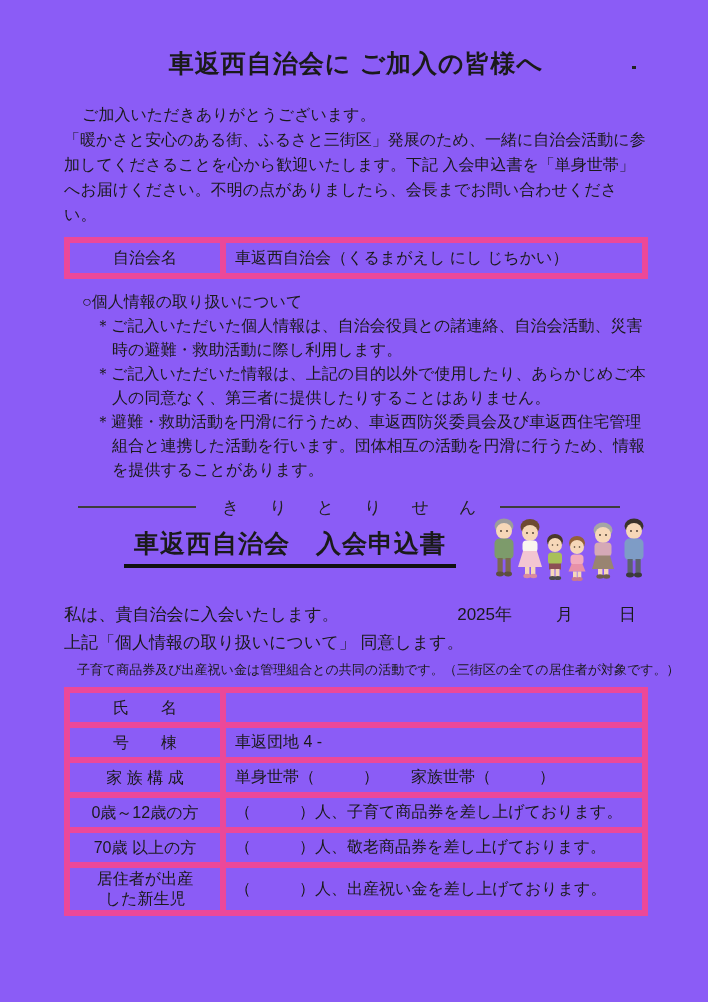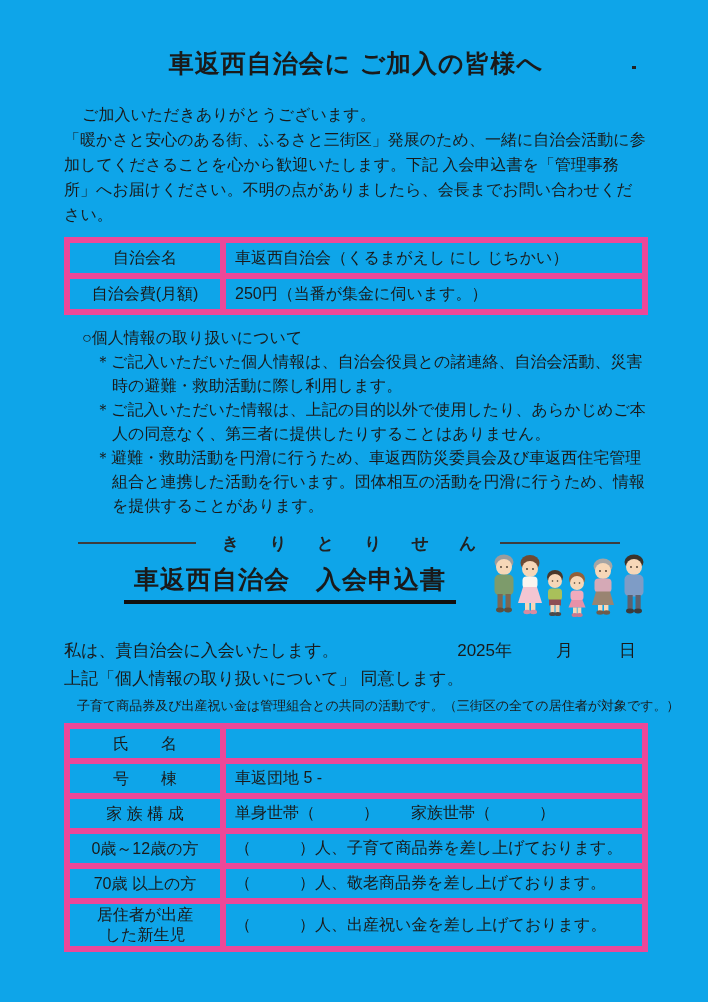--- a/index.html
+++ b/index.html
@@ -1,19 +1,19 @@
 <!DOCTYPE html>
 <html lang="ja"><head>
 <meta charset="utf-8">
 <style>
   html,body{margin:0;padding:0;background:#e8e8e8;}
   .page{
     position:relative;
     width:708px;height:1002px;
-    background:#0ea5e9;
+    background:#8b5cf6;
     font-family:"Liberation Sans","DejaVu Sans",sans-serif;
     color:#1a1a1a;
     overflow:hidden;
     margin:0 auto;
     box-sizing:border-box;
   }
   .content{position:absolute;left:64px;top:0;width:584px;}
 
   .stray-dot{position:absolute;left:632px;top:66px;width:4px;height:3px;background:#222;}
 
@@ -42,21 +42,21 @@
   .privacy-item{font-size:16px;line-height:24px;padding-left:48px;text-indent:-17px;}
 
   .cutline{
     margin-top:12px;height:26px;
     display:flex;align-items:center;
     padding-left:14px;
   }
   .cut-rule{height:2px;background:#3d3d3d;}
   .cut-rule.left{width:118px;margin-right:26px;}
   .cut-rule.right{width:120px;margin-left:-6px;}
-  .cutline-text{font-size:17px;letter-spacing:30px;color:#222;white-space:nowrap;font-weight:bold;}
+  .cutline-text{font-size:17px;letter-spacing:30px;color:#222;white-space:nowrap;}
 
   .app-header{position:relative;margin-top:6px;height:62px;}
   .app-title-wrap{width:452px;text-align:center;}
   h2.app-title{
     display:inline-block;margin:0;
     font-size:25px;line-height:34px;font-weight:bold;
     letter-spacing:1px;white-space:nowrap;
     border-bottom:4px solid #111;
     padding:0 10px 4px 10px;
   }
@@ -80,31 +80,27 @@
 <body>
 
 <div class="page">
   <div class="stray-dot"></div>
 
   <div class="content">
 
     <h1 class="doc-title">車返西自治会に ご加入の皆様へ</h1>
 
     <p class="intro-greeting">ご加入いただきありがとうございます。</p>
-    <p class="intro-body">「暖かさと安心のある街、ふるさと三街区」発展のため、一緒に自治会活動に参加してくださることを心から歓迎いたします。下記 入会申込書を「管理事務所」へお届けください。不明の点がありましたら、会長までお問い合わせください。</p>
+    <p class="intro-body">「暖かさと安心のある街、ふるさと三街区」発展のため、一緒に自治会活動に参加してくださることを心から歓迎いたします。下記 入会申込書を「単身世帯」へお届けください。不明の点がありましたら、会長までお問い合わせください。</p>
 
     <table class="doc-table info-table">
       <tbody>
           <tr>
         <td class="cell-label">自治会名</td>
         <td class="cell-value">車返西自治会（くるまがえし にし じちかい）</td>
-      </tr>
-      <tr>
-        <td class="cell-label">自治会費(月額)</td>
-        <td class="cell-value">250円（当番が集金に伺います。）</td>
       </tr>
     </tbody>
       </table>
 
     <div class="privacy">
       <p class="privacy-heading">○個人情報の取り扱いについて</p>
       <p class="privacy-item">＊ご記入いただいた個人情報は、自治会役員との諸連絡、自治会活動、災害時の避難・救助活動に際し利用します。</p>
       <p class="privacy-item">＊ご記入いただいた情報は、上記の目的以外で使用したり、あらかじめご本人の同意なく、第三者に提供したりすることはありません。</p>
       <p class="privacy-item">＊避難・救助活動を円滑に行うため、車返西防災委員会及び車返西住宅管理組合と連携した活動を行います。団体相互の活動を円滑に行うため、情報を提供することがあります。</p>
     </div>
@@ -211,21 +207,21 @@
     <p class="small-note">子育て商品券及び出産祝い金は管理組合との共同の活動です。（三街区の全ての居住者が対象です。）</p>
 
     <table class="doc-table form-table">
       <tbody>
           <tr class="r-std">
         <td class="cell-label">氏　　名</td>
         <td class="cell-value"></td>
       </tr>
       <tr class="r-std">
         <td class="cell-label">号　　棟</td>
-        <td class="cell-value">車返団地 5 -</td>
+        <td class="cell-value">車返団地 4 -</td>
       </tr>
       <tr class="r-std">
         <td class="cell-label">家 族 構 成</td>
         <td class="cell-value">単身世帯（　　　）　　家族世帯（　　　）</td>
       </tr>
       <tr class="r-std">
         <td class="cell-label">0歳～12歳の方</td>
         <td class="cell-value">（　　　）人、子育て商品券を差し上げております。</td>
       </tr>
       <tr class="r-std">

